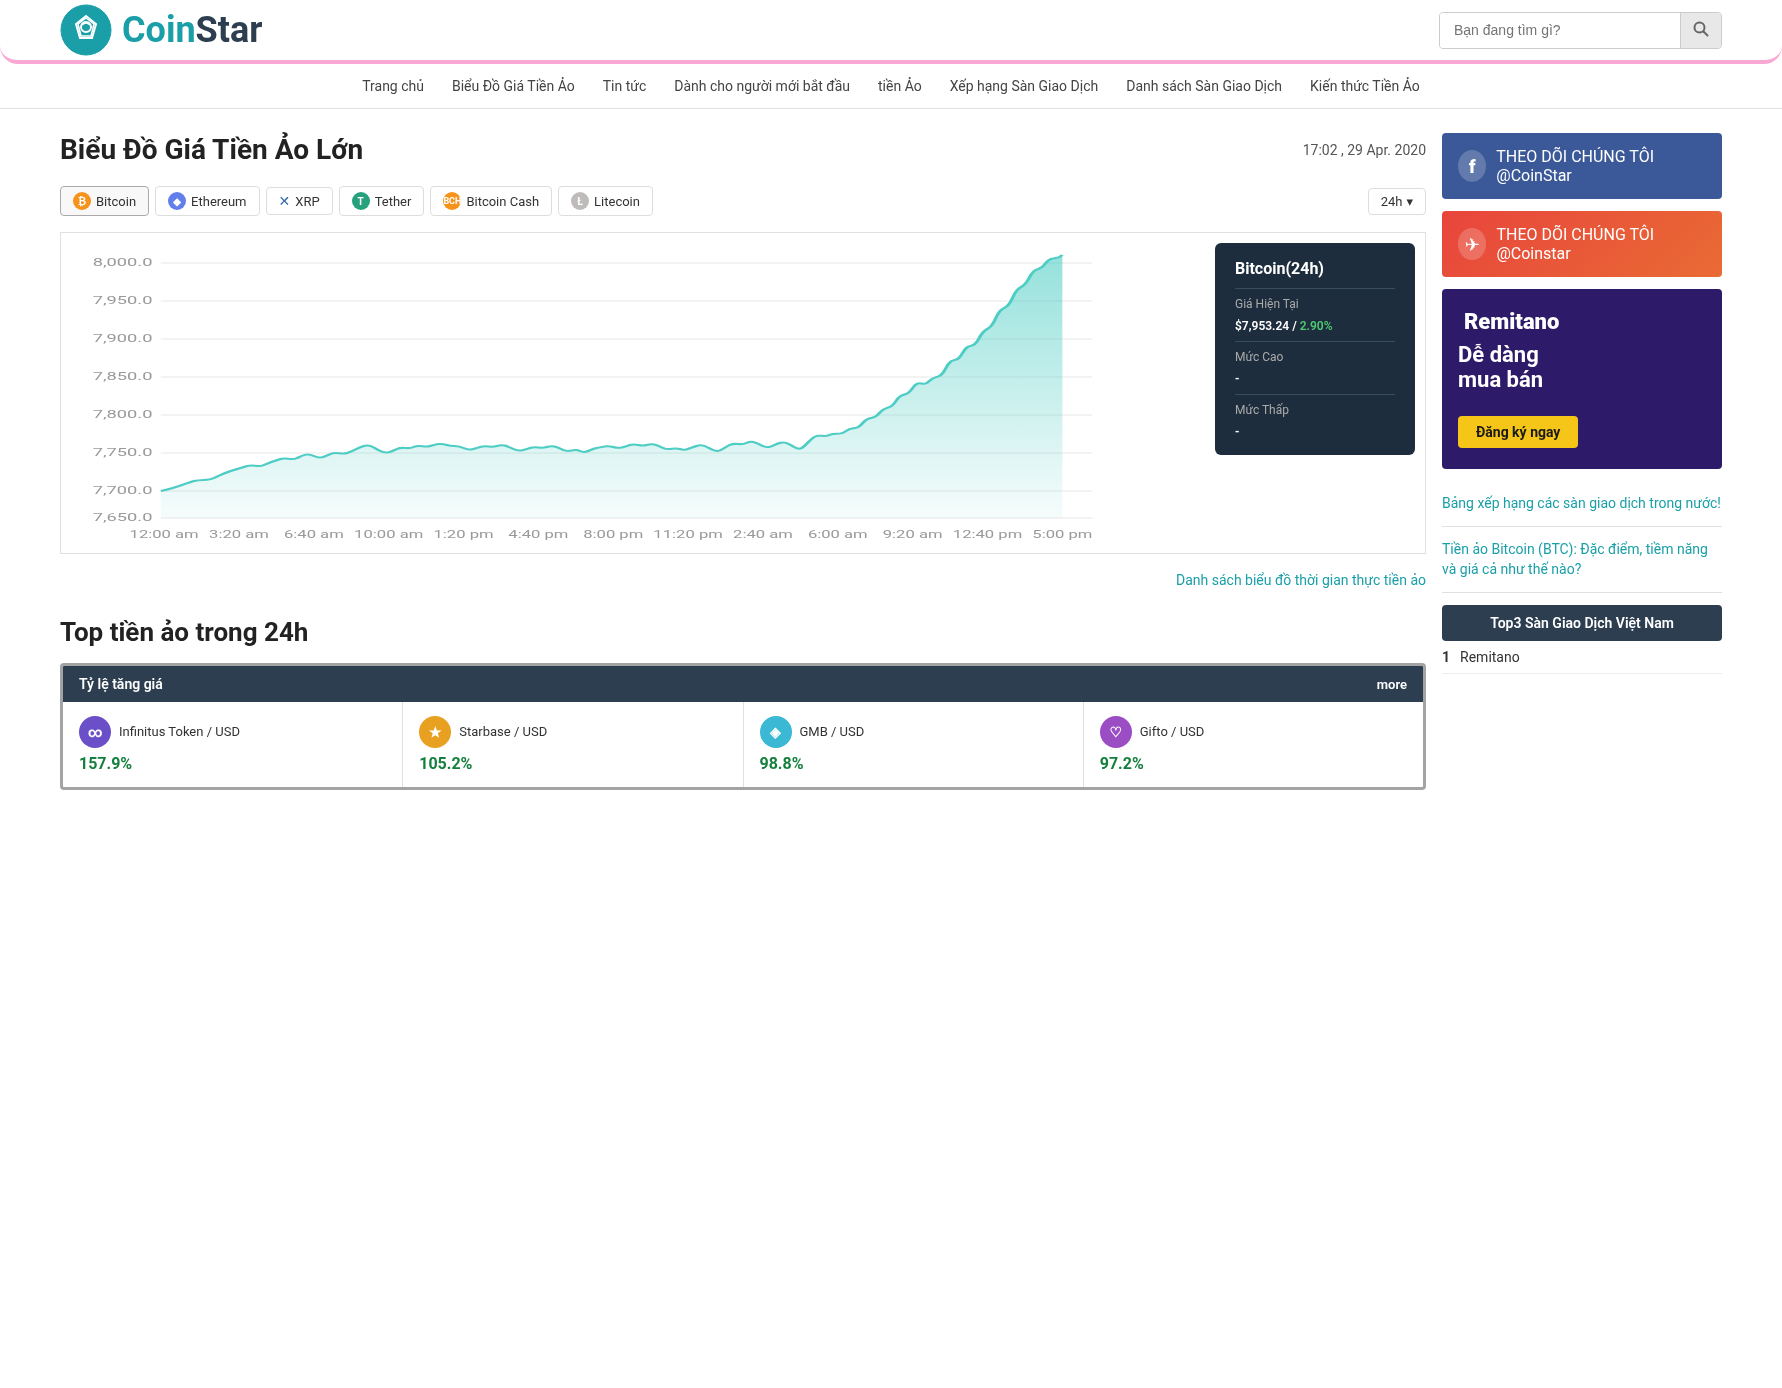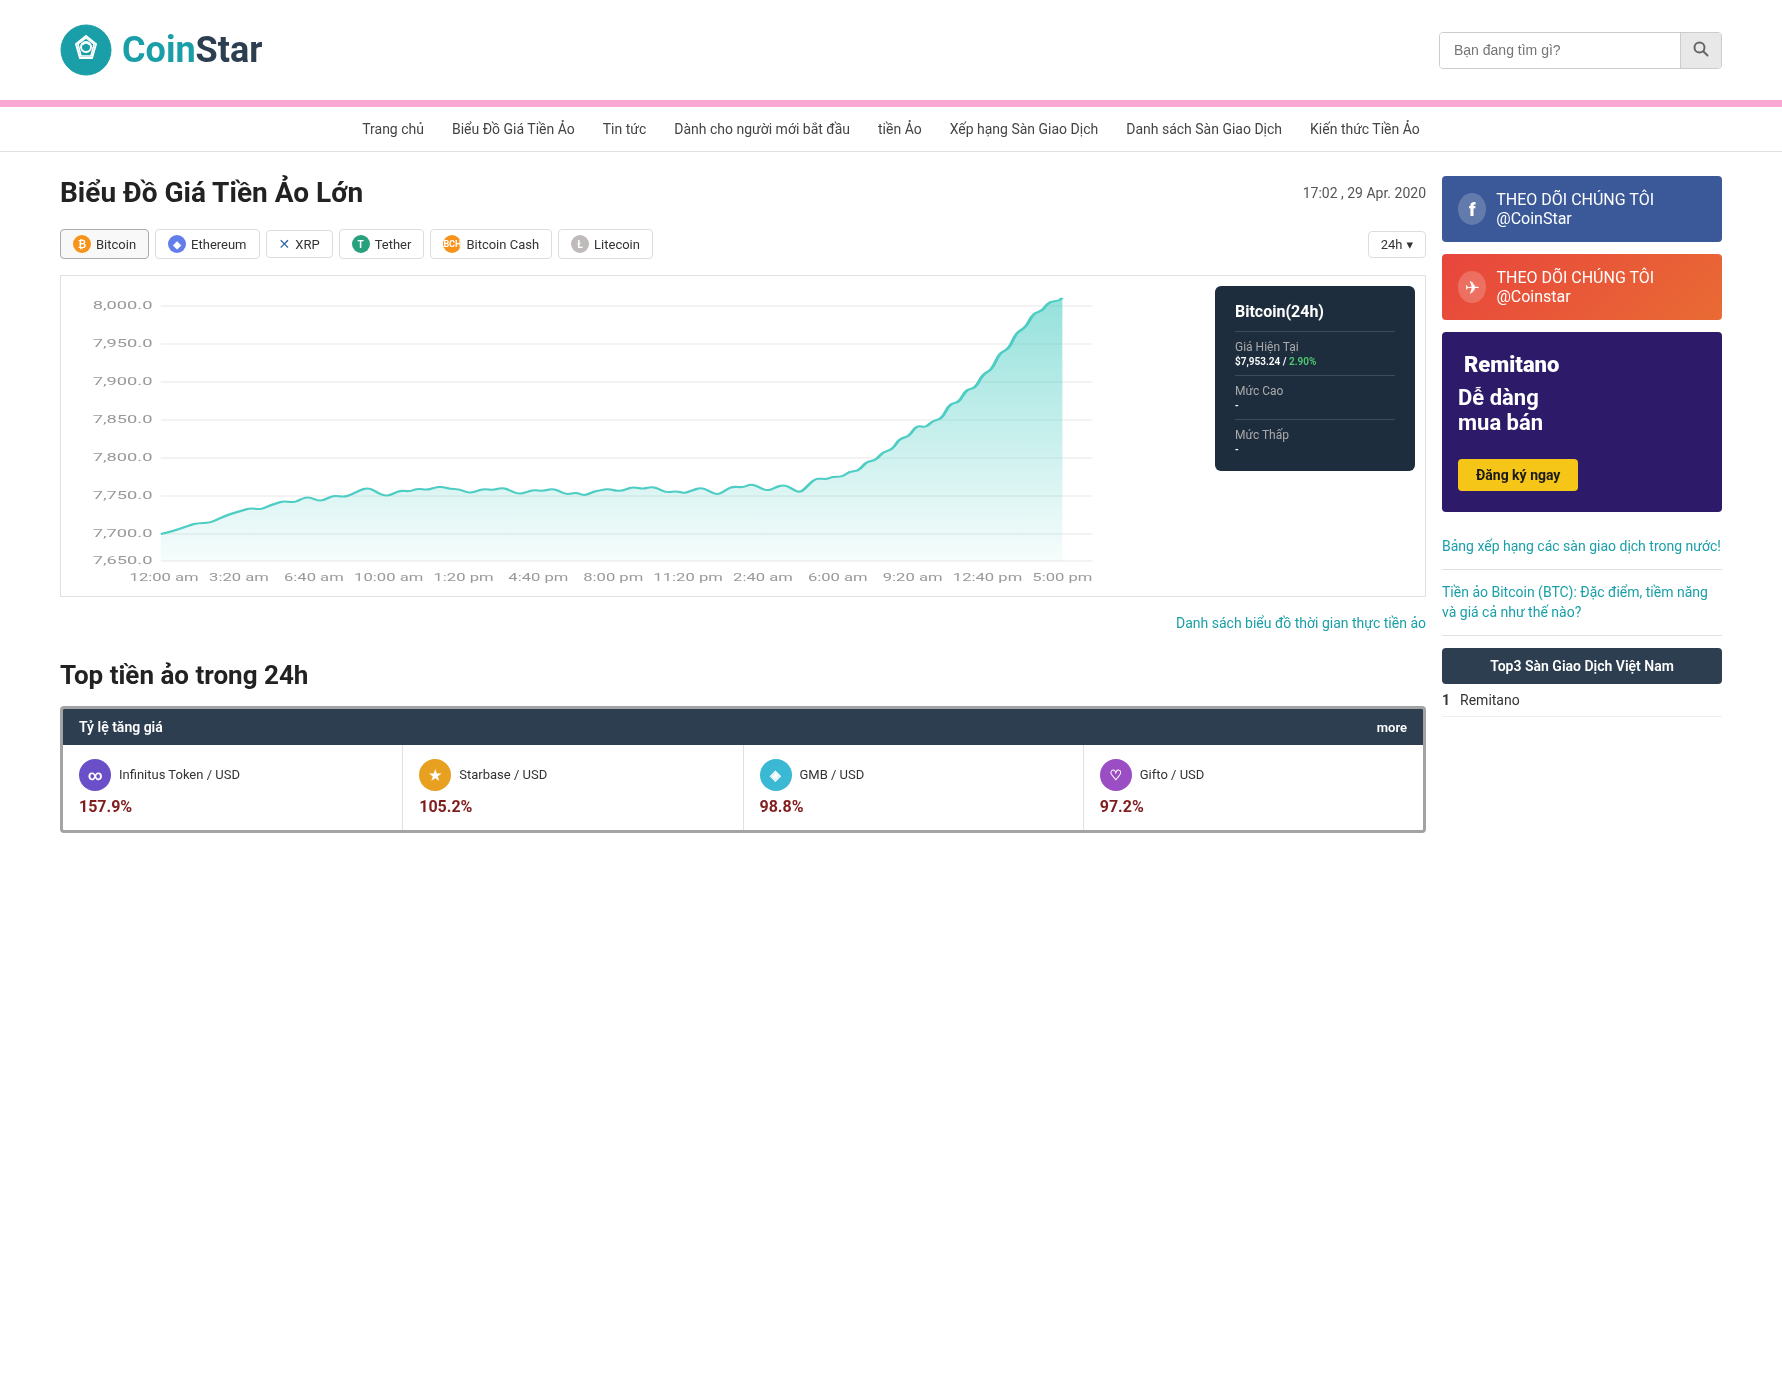--- a/index.html
+++ b/index.html
@@ -1,19 +1,19 @@
 <!DOCTYPE html>
 <html><head>
   <meta charset="utf-8">
   <style>
     * { box-sizing: border-box; margin: 0; padding: 0; }
     body { font-family: -apple-system, BlinkMacSystemFont, 'Segoe UI', Roboto, sans-serif; background: #fff; color: #333; }
 
     
-    .header { display: flex; align-items: center; justify-content: space-between; padding: 24px 60px; border-bottom: 7px solid #f9a8d4; }
+    .header { display: flex; align-items: center; justify-content: space-between; padding: 4px 60px; border-bottom: 4px solid #f9a8d4; border-radius: 18px; }
     .logo-area { display: flex; align-items: center; gap: 10px; }
     .logo-icon { width: 52px; height: 52px; }
     .search-area { display: flex; border: 1px solid #ccc; border-radius: 4px; overflow: hidden; }
     .search-input { border: none; outline: none; padding: 8px 14px; font-size: 14px; width: 240px; color: #999; }
     .search-btn { background: #e8e8e8; border: none; padding: 8px 12px; cursor: pointer; border-left: 1px solid #ccc; }
 
     
     .nav { display: flex; justify-content: center; align-items: center; gap: 28px; padding: 14px 60px; border-bottom: 1px solid #e0e0e0; }
     .nav a { text-decoration: none; color: #444; font-size: 14px; white-space: nowrap; }
 
@@ -35,39 +35,39 @@
     .time-select { margin-left: auto; display: flex; align-items: flex-end; gap: 4px; padding: 5px 12px; border: 1px solid #ddd; border-radius: 4px; font-size: 13px; cursor: pointer; background: #fff; }
 
     
     .chart-wrapper { position: relative; background: #fff; border: 1px solid #e0e0e0; margin-bottom: 16px; }
     .chart-svg { width: 100%; height: 320px; display: block; }
 
     
     .chart-tooltip { position: absolute; top: 10px; right: 10px; background: #1e2d3d; color: #fff; padding: 16px 20px; border-radius: 6px; min-width: 200px; }
     .tooltip-title { font-size: 16px; font-weight: 700; margin-bottom: 10px; }
     .tooltip-label { font-size: 12px; color: #aaa; margin-top: 8px; }
-    .tooltip-value { font-size: 10px; font-weight: 600; margin-top: 2px; }
+    .tooltip-value { font-size: 12px; font-weight: 600; margin-top: 8px; }
     .tooltip-value .green { color: #4ecb71; }
     .tooltip-divider { border: none; border-top: 1px solid #3a4d5f; margin: 8px 0; }
 
     .realtime-link { text-align: right; margin-bottom: 28px; }
     .realtime-link a { color: #1a9fa8; font-size: 14px; text-decoration: none; }
 
     
     .section-title { font-size: 26px; font-weight: 700; margin-bottom: 16px; color: #222; }
     .top-coins-table { border: 3px solid #a3a3a3; border-radius: 4px; overflow: hidden; }
     .table-header { display: flex; justify-content: space-between; align-items: center; background: #2c3e50; color: #fff; padding: 10px 16px; font-size: 14px; font-weight: 600; }
     .table-header .more-link { color: #fff; text-decoration: none; font-size: 13px; }
     .table-body { display: flex; }
     .coin-cell { flex: 1; padding: 14px 16px; border-right: 1px solid #e0e0e0; }
     .coin-cell:last-child { border-right: none; }
     .coin-cell-header { display: flex; align-items: center; gap: 8px; margin-bottom: 6px; }
     .coin-cell-icon { width: 32px; height: 32px; border-radius: 50%; display: flex; align-items: center; justify-content: center; font-size: 14px; font-weight: bold; flex-shrink: 0; }
     .coin-cell-name { font-size: 13px; color: #333; line-height: 1.3; }
-    .coin-cell-pct { font-size: 16px; font-weight: 700; color: #7f1d1d; }
+    .coin-cell-pct { font-size: 16px; font-weight: 700; color: #15803d; }
 
     
     .sidebar-fb { background: #3b5998; color: #fff; padding: 14px 16px; display: flex; align-items: center; gap: 10px; border-radius: 4px; margin-bottom: 12px; cursor: pointer; }
     .sidebar-tg { background: linear-gradient(135deg, #e8453c, #e96b34); color: #fff; padding: 14px 16px; display: flex; align-items: center; gap: 10px; border-radius: 4px; margin-bottom: 12px; cursor: pointer; }
     .sidebar-banner { background: #2d1b69; border-radius: 4px; margin-bottom: 12px; padding: 20px 16px; display: flex; flex-direction: column; align-items: flex-start; min-height: 180px; position: relative; overflow: hidden; }
     .remitano-btn { background: #f5c518; color: #1a1a1a; font-weight: 700; font-size: 14px; padding: 8px 18px; border-radius: 4px; margin-top: 24px; display: inline-block; cursor: pointer; }
     .sidebar-article { padding: 12px 0; border-bottom: 1px solid #e0e0e0; }
     .sidebar-article a { text-decoration: none; color: #1a9fa8; font-size: 14px; line-height: 1.4; }
     .sidebar-exchange { background: #2c3e50; color: #fff; text-align: center; padding: 10px; border-radius: 4px; margin-top: 12px; font-size: 14px; font-weight: 600; }
     .sidebar-exchange-item { display: flex; align-items: center; padding: 8px 0; border-bottom: 1px solid #eee; font-size: 14px; }

